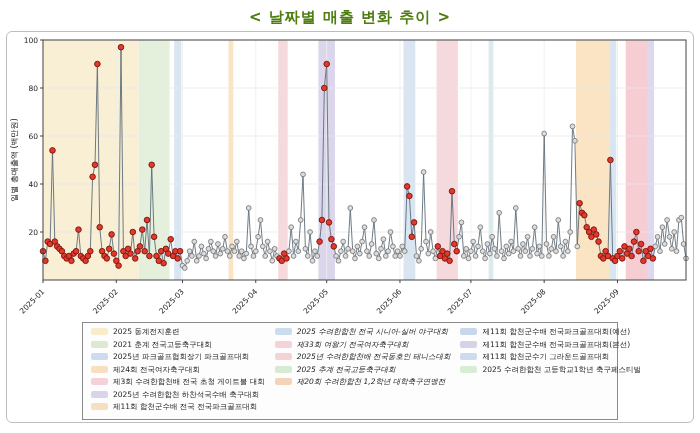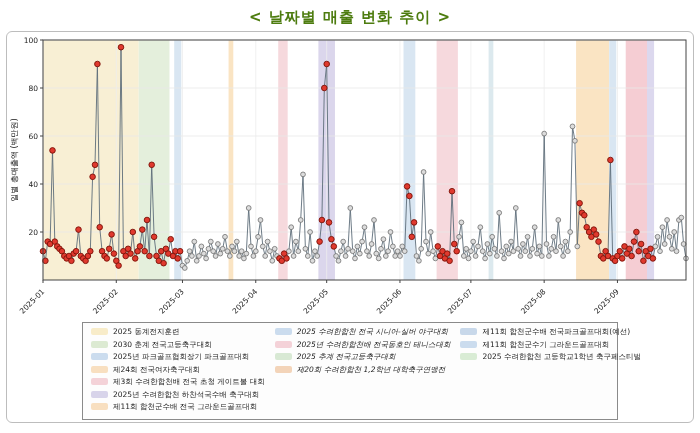--- a/index.html
+++ b/index.html
@@ -357,65 +357,73 @@
       <text x="0" y="0" text-anchor="middle" font-size="8" fill="#111" transform="translate(10,128) rotate(-90)">일별 총매출액 (백만원)</text>
     </svg>
   <div class="legend-box">
       <div class="legend-col c0">
         <div class="legend-item">
           <span class="swatch" style="background: rgb(248, 236, 201);"></span>
           <span class="legend-label">2025 동계전지훈련</span>
         </div>
         <div class="legend-item">
           <span class="swatch" style="background: rgb(220, 234, 210);"></span>
-          <span class="legend-label">2030 춘계 전국고등축구대회</span>
+          <span class="legend-label">2021 춘계 전국고등축구대회</span>
         </div>
         <div class="legend-item">
           <span class="swatch" style="background: rgb(203, 220, 238);"></span>
           <span class="legend-label">2025년 파크골프협회장기 파크골프대회</span>
         </div>
         <div class="legend-item">
           <span class="swatch" style="background: rgb(248, 223, 192);"></span>
           <span class="legend-label">제24회 전국여자축구대회</span>
         </div>
         <div class="legend-item">
           <span class="swatch" style="background: rgb(244, 210, 216);"></span>
           <span class="legend-label">제3회 수려한합천배 전국 초청 게이트볼 대회</span>
         </div>
         <div class="legend-item">
           <span class="swatch" style="background: rgb(216, 212, 234);"></span>
           <span class="legend-label">2025년 수려한합천 하찬석국수배 축구대회</span>
         </div>
         <div class="legend-item">
           <span class="swatch" style="background: rgb(248, 223, 192);"></span>
-          <span class="legend-label">제11회 합천군수배 전국 그라운드골프대회</span>
+          <span class="legend-label">제11회 합천군수배 전국 전국파크골프대회</span>
         </div>
       </div>
       <div class="legend-col c1">
         <div class="legend-item">
           <span class="swatch" style="background: rgb(203, 220, 238);"></span>
           <span class="legend-label">2025 수려한합천 전국 시니어-실버 야구대회</span>
         </div>
         <div class="legend-item">
           <span class="swatch" style="background: rgb(244, 210, 216);"></span>
+          <span class="legend-label">제33회 여왕기 전국여자축구대회</span>
+        </div>
+        <div class="legend-item">
+          <span class="swatch" style="background: rgb(244, 210, 216);"></span>
           <span class="legend-label">2025년 수려한합천배 전국동호인 테니스대회</span>
         </div>
         <div class="legend-item">
           <span class="swatch" style="background: rgb(216, 233, 212);"></span>
           <span class="legend-label">2025 추계 전국고등축구대회</span>
         </div>
         <div class="legend-item">
           <span class="swatch" style="background: rgb(243, 212, 185);"></span>
           <span class="legend-label">제20회 수려한합천 1,2학년 대학축구연맹전</span>
         </div>
       </div>
       <div class="legend-col c2">
         <div class="legend-item">
           <span class="swatch" style="background: rgb(200, 216, 234);"></span>
           <span class="legend-label">제11회 합천군수배 전국파크골프대회(예선)</span>
+        </div>
+        <div class="legend-item">
+          <span class="swatch" style="background: rgb(214, 210, 232);"></span>
+          <span class="legend-label">제11회 합천군수배 전국파크골프대회(본선)</span>
         </div>
         <div class="legend-item">
           <span class="swatch" style="background: rgb(203, 220, 238);"></span>
           <span class="legend-label">제11회 합천군수기 그라운드골프대회</span>
         </div>
         <div class="legend-item">
           <span class="swatch" style="background: rgb(217, 236, 213);"></span>
           <span class="legend-label">2025 수려한합천 고등학교1학년 축구페스티벌</span>
         </div>
       </div>

